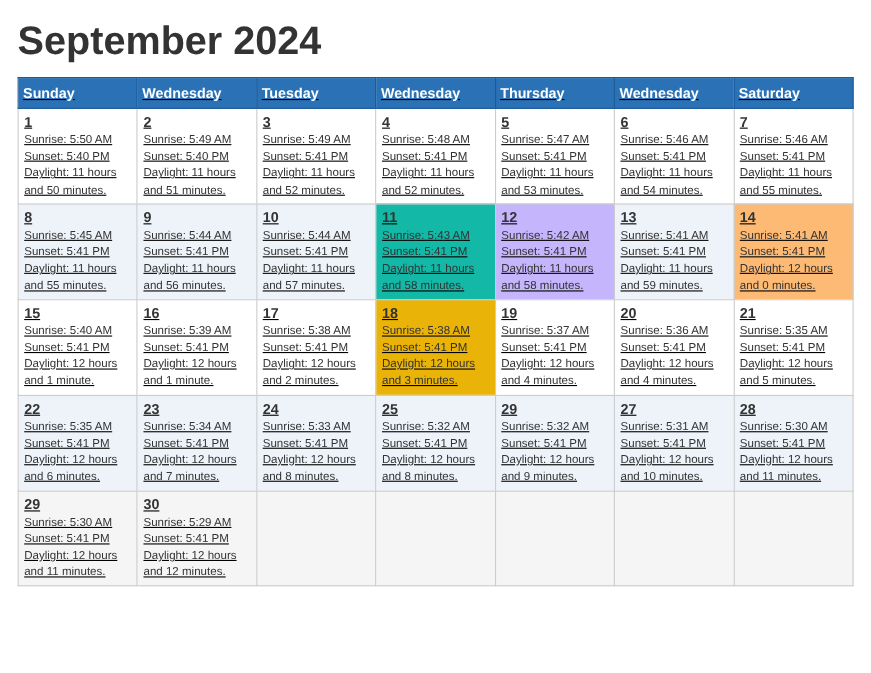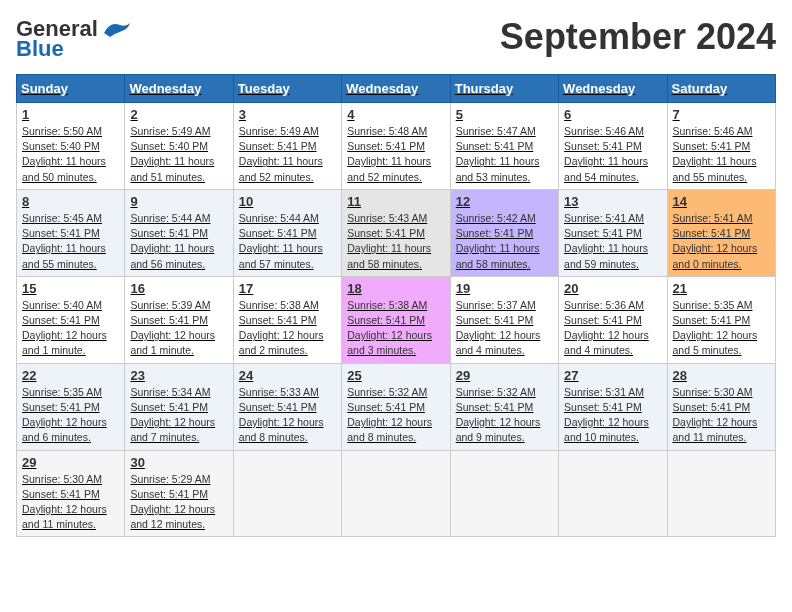--- a/index.html
+++ b/index.html
@@ -73,29 +73,20 @@
       line-height: 1.45;
     }
     .empty-cell {
       background: #f5f5f5 !important;
     }
   </style>
 </head>
 <body>
 
 <div class="header">
-  <div class="logo">
-    <div style="display:flex;align-items:center;gap:2px;">
-      <span style="font-size:22px;font-weight:bold;color:#333;">General</span>
-      <svg width="32" height="20" viewBox="0 0 32 20">
-        <path d="M4,14 Q10,2 20,6 Q26,8 30,4 Q28,10 22,12 Q16,14 10,18 Z" fill="#1a6ab1"></path>
-      </svg>
-    </div>
-    <span style="font-size:22px;font-weight:bold;color:#1a6ab1;margin-top:-6px;">Blue</span>
-  </div>
   <div class="title-block">
     <div class="month-title">September 2024</div>
   </div>
 </div>
 
 <table class="calendar">
   <thead>
     <tr>
     <th>Sunday</th>
         <th>Wednesday</th>
@@ -143,21 +134,21 @@
           <div class="day-info">Sunrise: 5:45 AM<br>Sunset: 5:41 PM<br>Daylight: 11 hours and 55 minutes.</div>
         </td>
         <td style="background: rgb(238, 243, 249);">
           <span class="day-number">9</span>
           <div class="day-info">Sunrise: 5:44 AM<br>Sunset: 5:41 PM<br>Daylight: 11 hours and 56 minutes.</div>
         </td>
         <td style="background: rgb(238, 243, 249);">
           <span class="day-number">10</span>
           <div class="day-info">Sunrise: 5:44 AM<br>Sunset: 5:41 PM<br>Daylight: 11 hours and 57 minutes.</div>
         </td>
-        <td style="background: #e5e5e5;">
+        <td style="background: #14b8a6;">
           <span class="day-number">11</span>
           <div class="day-info">Sunrise: 5:43 AM<br>Sunset: 5:41 PM<br>Daylight: 11 hours and 58 minutes.</div>
         </td>
         <td style="background: #c4b5fd;">
           <span class="day-number">12</span>
           <div class="day-info">Sunrise: 5:42 AM<br>Sunset: 5:41 PM<br>Daylight: 11 hours and 58 minutes.</div>
         </td>
         <td style="background: rgb(238, 243, 249);">
           <span class="day-number">13</span>
           <div class="day-info">Sunrise: 5:41 AM<br>Sunset: 5:41 PM<br>Daylight: 11 hours and 59 minutes.</div>
@@ -173,21 +164,21 @@
           <div class="day-info">Sunrise: 5:40 AM<br>Sunset: 5:41 PM<br>Daylight: 12 hours and 1 minute.</div>
         </td>
         <td style="background: rgb(255, 255, 255);">
           <span class="day-number">16</span>
           <div class="day-info">Sunrise: 5:39 AM<br>Sunset: 5:41 PM<br>Daylight: 12 hours and 1 minute.</div>
         </td>
         <td style="background: rgb(255, 255, 255);">
           <span class="day-number">17</span>
           <div class="day-info">Sunrise: 5:38 AM<br>Sunset: 5:41 PM<br>Daylight: 12 hours and 2 minutes.</div>
         </td>
-        <td style="background: #f0abfc;">
+        <td style="background: #eab308;">
           <span class="day-number">18</span>
           <div class="day-info">Sunrise: 5:38 AM<br>Sunset: 5:41 PM<br>Daylight: 12 hours and 3 minutes.</div>
         </td>
         <td style="background: rgb(255, 255, 255);">
           <span class="day-number">19</span>
           <div class="day-info">Sunrise: 5:37 AM<br>Sunset: 5:41 PM<br>Daylight: 12 hours and 4 minutes.</div>
         </td>
         <td style="background: rgb(255, 255, 255);">
           <span class="day-number">20</span>
           <div class="day-info">Sunrise: 5:36 AM<br>Sunset: 5:41 PM<br>Daylight: 12 hours and 4 minutes.</div>

